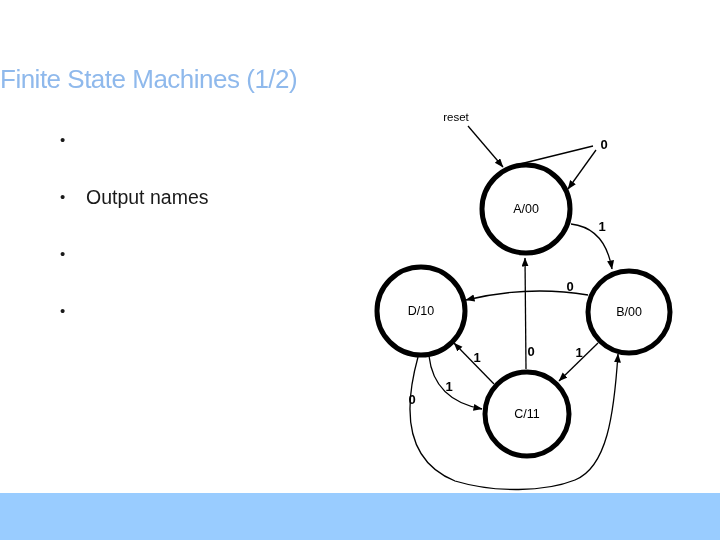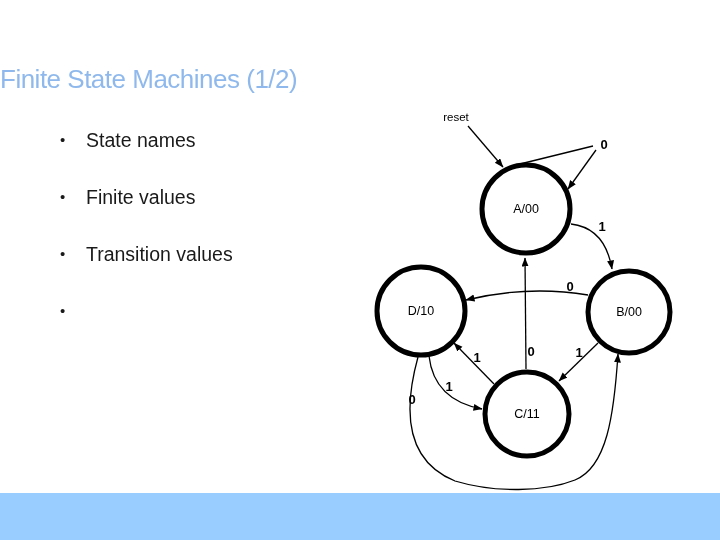--- a/index.html
+++ b/index.html
@@ -45,29 +45,27 @@
 </head>
 <body>
 
 <div class="slide">
 
   <div class="title" style="color: rgb(143, 185, 236);">Finite State Machines (1/2)</div>
 
   <ul class="bullets">
     <li>
       <span class="bullet-dot">•</span>
-      <span>State names</span>
     </li>
     <li>
       <span class="bullet-dot">•</span>
-      <span>Finite values</span>
+      <span>Output names</span>
     </li>
     <li>
       <span class="bullet-dot">•</span>
-      <span>Transition values</span>
     </li>
     <li>
       <span class="bullet-dot">•</span>
     </li>
   </ul>
 
   <svg class="fsm" viewBox="0 0 720 540">
     <defs>
       <marker id="arrow" markerUnits="userSpaceOnUse" markerWidth="10" markerHeight="8" refX="8.5" refY="3.5" orient="auto">
         <path d="M0,0 L9,3.5 L0,7 Z" fill="#000000"></path>

